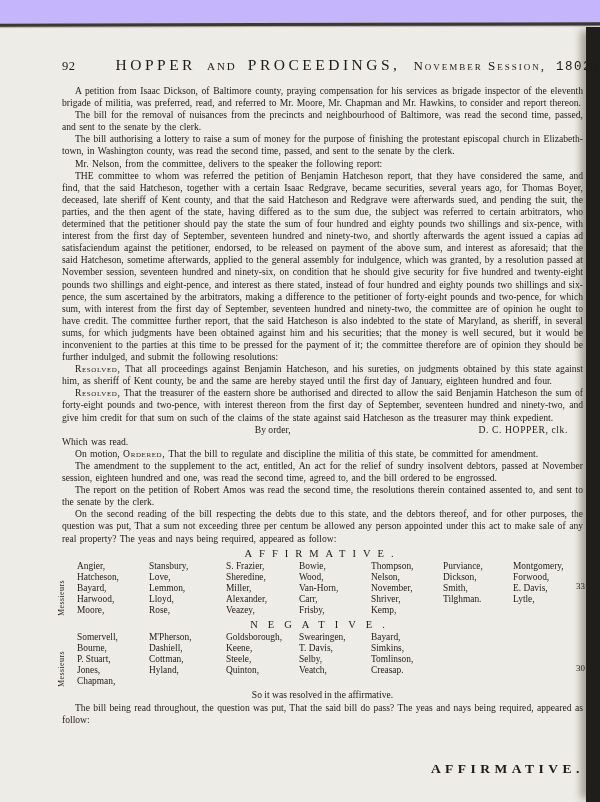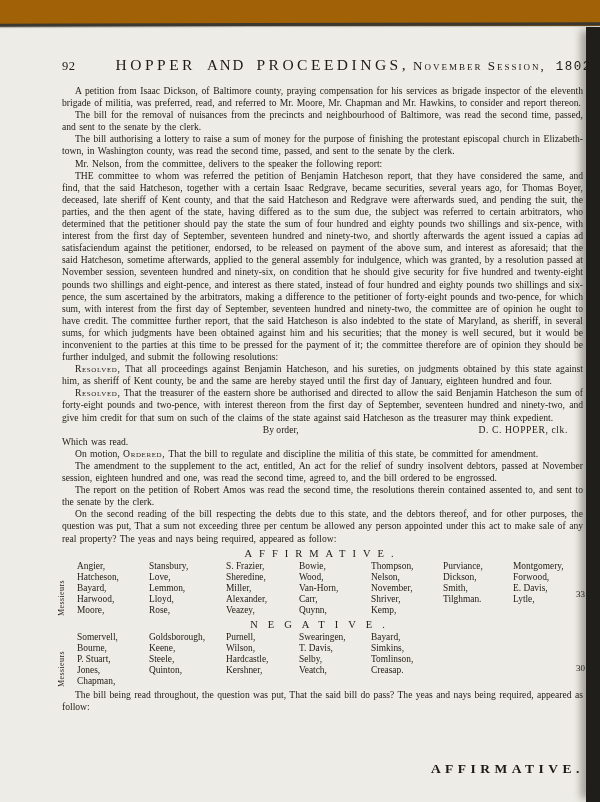--- a/index.html
+++ b/index.html
@@ -1,50 +1,50 @@
 <!DOCTYPE html>
 <html><head>
 <meta charset="utf-8">
 <style>
   html,body{margin:0;padding:0;}
-  .canvas{position:relative;width:600px;height:802px;background:#a16207;overflow:hidden;
+  .canvas{position:relative;width:600px;height:802px;background:#c4b5fd;overflow:hidden;
           font-family:"Liberation Serif", serif;color:#262019;}
   .paper{position:absolute;left:0;top:26px;width:600px;height:776px;background:#eeece6;}
   .edge-line{position:absolute;left:0;top:23px;width:600px;height:3px;background:#3b3831;
              box-shadow:0 1px 1px rgba(60,55,45,.4);transform:rotate(-0.12deg);}
   .right-strip{position:absolute;top:27px;right:0;width:14px;height:775px;background:#201e1b;
                box-shadow:-7px 0 9px -3px rgba(55,50,40,.55);}
   .content{position:absolute;left:62px;top:56px;width:521px;}
   
   .header{display:flex;align-items:baseline;margin-bottom:11px;white-space:nowrap;color:#1f1a14;}
   .pageno{font-size:12.5px;letter-spacing:.5px;}
   .title{margin-left:40px;}
   .t-big{font-size:15.5px;letter-spacing:3.5px;}
-  .t-and{font-size:15px;letter-spacing:2px;margin:7px 7px;}
-  .t-sess{font-variant:small-caps;font-size:13px;letter-spacing:2px;}
+  .t-and{font-size:11px;letter-spacing:2px;margin:7px 7px;}
+  .t-sess{font-variant:small-caps;font-size:13px;letter-spacing:2px;margin-left:9px;}
   .t-year{font-size:12.5px;letter-spacing:1.5px;margin-left:6px;font-family:Liberation Mono, monospace;}
   
   .body p{margin:0;font-size:9.6px;line-height:12.1px;text-align:justify;text-indent:13px;
           word-spacing:1px;}
   .body p.noindent{text-indent:0;}
   .sc{font-variant:small-caps;letter-spacing:.6px;}
   .byorder-row{position:relative;height:12.2px;font-size:9.6px;}
-  .byorder{position:absolute;left:37%;margin-left:8px;}
+  .byorder{position:absolute;left:37%;}
   .signature{position:absolute;right:15px;letter-spacing:.6px;}
   
   .vote-head{margin:2px 0 1px;font-size:10.5px;line-height:13px;text-align:center;color:#211b15;}
   .vote-head.aff{letter-spacing:7px;}
   .vote-head.neg{letter-spacing:10px;}
   .vlist{position:relative;display:grid;grid-template-columns:72px 77px 73px 72px 72px 70px auto;
          padding-left:15px;font-size:9.4px;line-height:11px;margin-bottom:2px;}
   .vcol div{white-space:nowrap;}
   .messieurs{position:absolute;left:-6px;top:0;bottom:0;display:flex;align-items:center;
              writing-mode:vertical-rl;transform:rotate(180deg);font-size:8px;letter-spacing:.4px;}
   .vcount{position:absolute;right:-2px;font-size:9px;}
-  .vcount.aff{bottom:16px;}
+  .vcount.aff{bottom:24px;}
   .vcount.neg{bottom:13px;}
   .result-line{margin:1px 0;font-size:9.6px;line-height:12px;text-align:center;}
   .bottom-affirmative{position:absolute;top:761px;right:16px;font-size:13.5px;font-weight:bold;
                       letter-spacing:4.5px;color:#1e1913;white-space:nowrap;}
 </style>
 </head>
 <body>
 
 <div class="canvas">
   <div class="paper"></div>
@@ -106,21 +106,21 @@
             <div>Sheredine,</div>
             <div>Miller,</div>
             <div>Alexander,</div>
             <div>Veazey,</div>
           </div>
         <div class="vcol">
             <div>Bowie,</div>
             <div>Wood,</div>
             <div>Van-Horn,</div>
             <div>Carr,</div>
-            <div>Quynn,</div>
+            <div>Frisby,</div>
           </div>
         <div class="vcol">
             <div>Thompson,</div>
             <div>Nelson,</div>
             <div>November,</div>
             <div>Shriver,</div>
             <div>Kemp,</div>
           </div>
         <div class="vcol">
             <div>Purviance,</div>
@@ -141,45 +141,46 @@
       <div class="vlist">
         <span class="messieurs">Messieurs</span>
         <div class="vcol">
             <div>Somervell,</div>
             <div>Bourne,</div>
             <div>P. Stuart,</div>
             <div>Jones,</div>
             <div>Chapman,</div>
           </div>
         <div class="vcol">
+            <div>M'Pherson,</div>
+            <div>Dashiell,</div>
+            <div>Cottman,</div>
+            <div>Hyland,</div>
+          </div>
+        <div class="vcol">
             <div>Goldsborough,</div>
             <div>Keene,</div>
             <div>Steele,</div>
             <div>Quinton,</div>
-          </div>
-        <div class="vcol">
-            <div>Purnell,</div>
-            <div>Wilson,</div>
-            <div>Hardcastle,</div>
-            <div>Kershner,</div>
           </div>
         <div class="vcol">
             <div>Swearingen,</div>
             <div>T. Davis,</div>
             <div>Selby,</div>
             <div>Veatch,</div>
           </div>
         <div class="vcol">
             <div>Bayard,</div>
             <div>Simkins,</div>
             <div>Tomlinson,</div>
             <div>Creasap.</div>
           </div>
         <span class="vcount neg">30</span>
       </div>
 
+      <div class="result-line">So it was resolved in the affirmative.</div>
 
       <p>The bill being read throughout, the question was put, That the said bill do pass?  The yeas and nays being required, appeared as follow:</p>
     </div>
   </div>
 
   <div class="bottom-affirmative">AFFIRMATIVE.</div>
 </div>
 
 </body></html>

